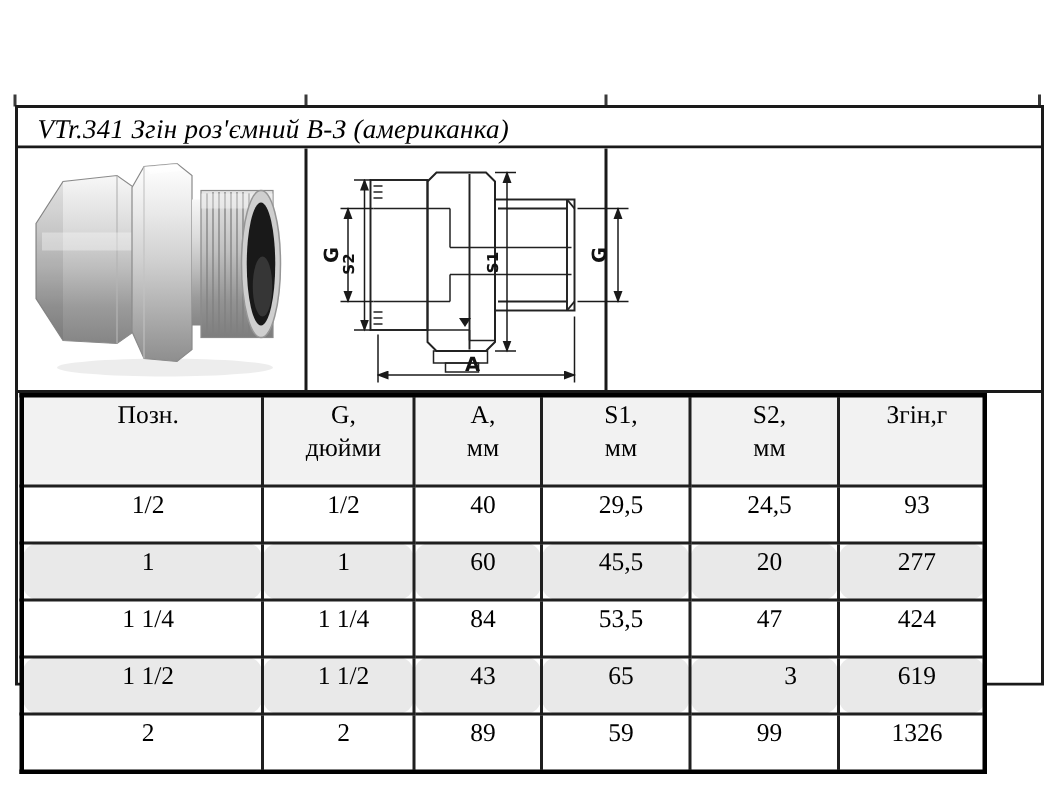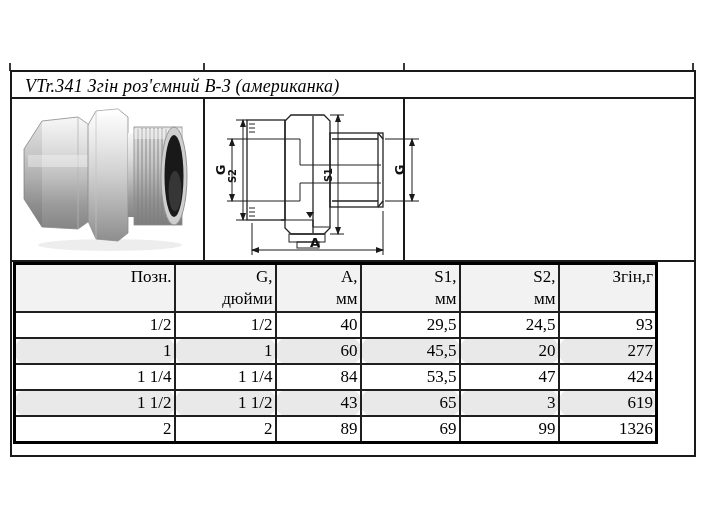--- a/index.html
+++ b/index.html
@@ -10,22 +10,22 @@
   .title-row{height:25px;border-bottom:2px solid #1a1a1a;display:flex;align-items:flex-end;
              padding-left:13px;font-style:italic;font-size:18px;letter-spacing:.2px;}
   .image-row{position:relative;height:161px;border-bottom:2px solid #1a1a1a;background:#fff;}
   .divider{position:absolute;top:0;bottom:0;width:2px;background:#1a1a1a;}
   .d1{left:191px;} .d2{left:391px;}
   .photo{position:absolute;left:10px;top:6px;}
   .draw{position:absolute;left:193px;top:0;}
   .table-area{position:relative;height:193px;background:#fff;}
   table.spec{border-collapse:collapse;table-layout:fixed;width:644px;margin-left:1px;
              border:3px solid #000;font-size:17px;}
-  table.spec th,table.spec td{border:2px solid #1f1f1f;font-weight:normal;text-align:right;
-             padding:1px 2px 1px 10px;vertical-align:top;line-height:22px;}
+  table.spec th,table.spec td{border:2px solid #1f1f1f;font-weight:normal;text-align:center;
+             padding:1px 2px 13px 10px;vertical-align:top;line-height:22px;}
   table.spec thead th{height:44px;background:#f2f2f2;}
   table.spec td{height:20px;background:#ffffff;border-radius:11px;}
   table.spec tbody tr:nth-child(even) td{background:#e9e9e9;}
   table.spec td.pad-extra{padding-left:38px;}
   .dimtxt{font-family:"DejaVu Sans",sans-serif;font-weight:bold;fill:#111;}
 </style>
 </head>
 <body>
 
 <div class="page">
@@ -229,21 +229,21 @@
               <td>1 1/2</td>
               <td>43</td>
               <td>65</td>
               <td class="pad-extra">3</td>
               <td>619</td>
             </tr>
             <tr>
               <td>2</td>
               <td>2</td>
               <td>89</td>
-              <td>69</td>
+              <td>59</td>
               <td>99</td>
               <td>1326</td>
             </tr>
           </tbody>
       </table>
     </div>
 
   </div>
 </div>
 

